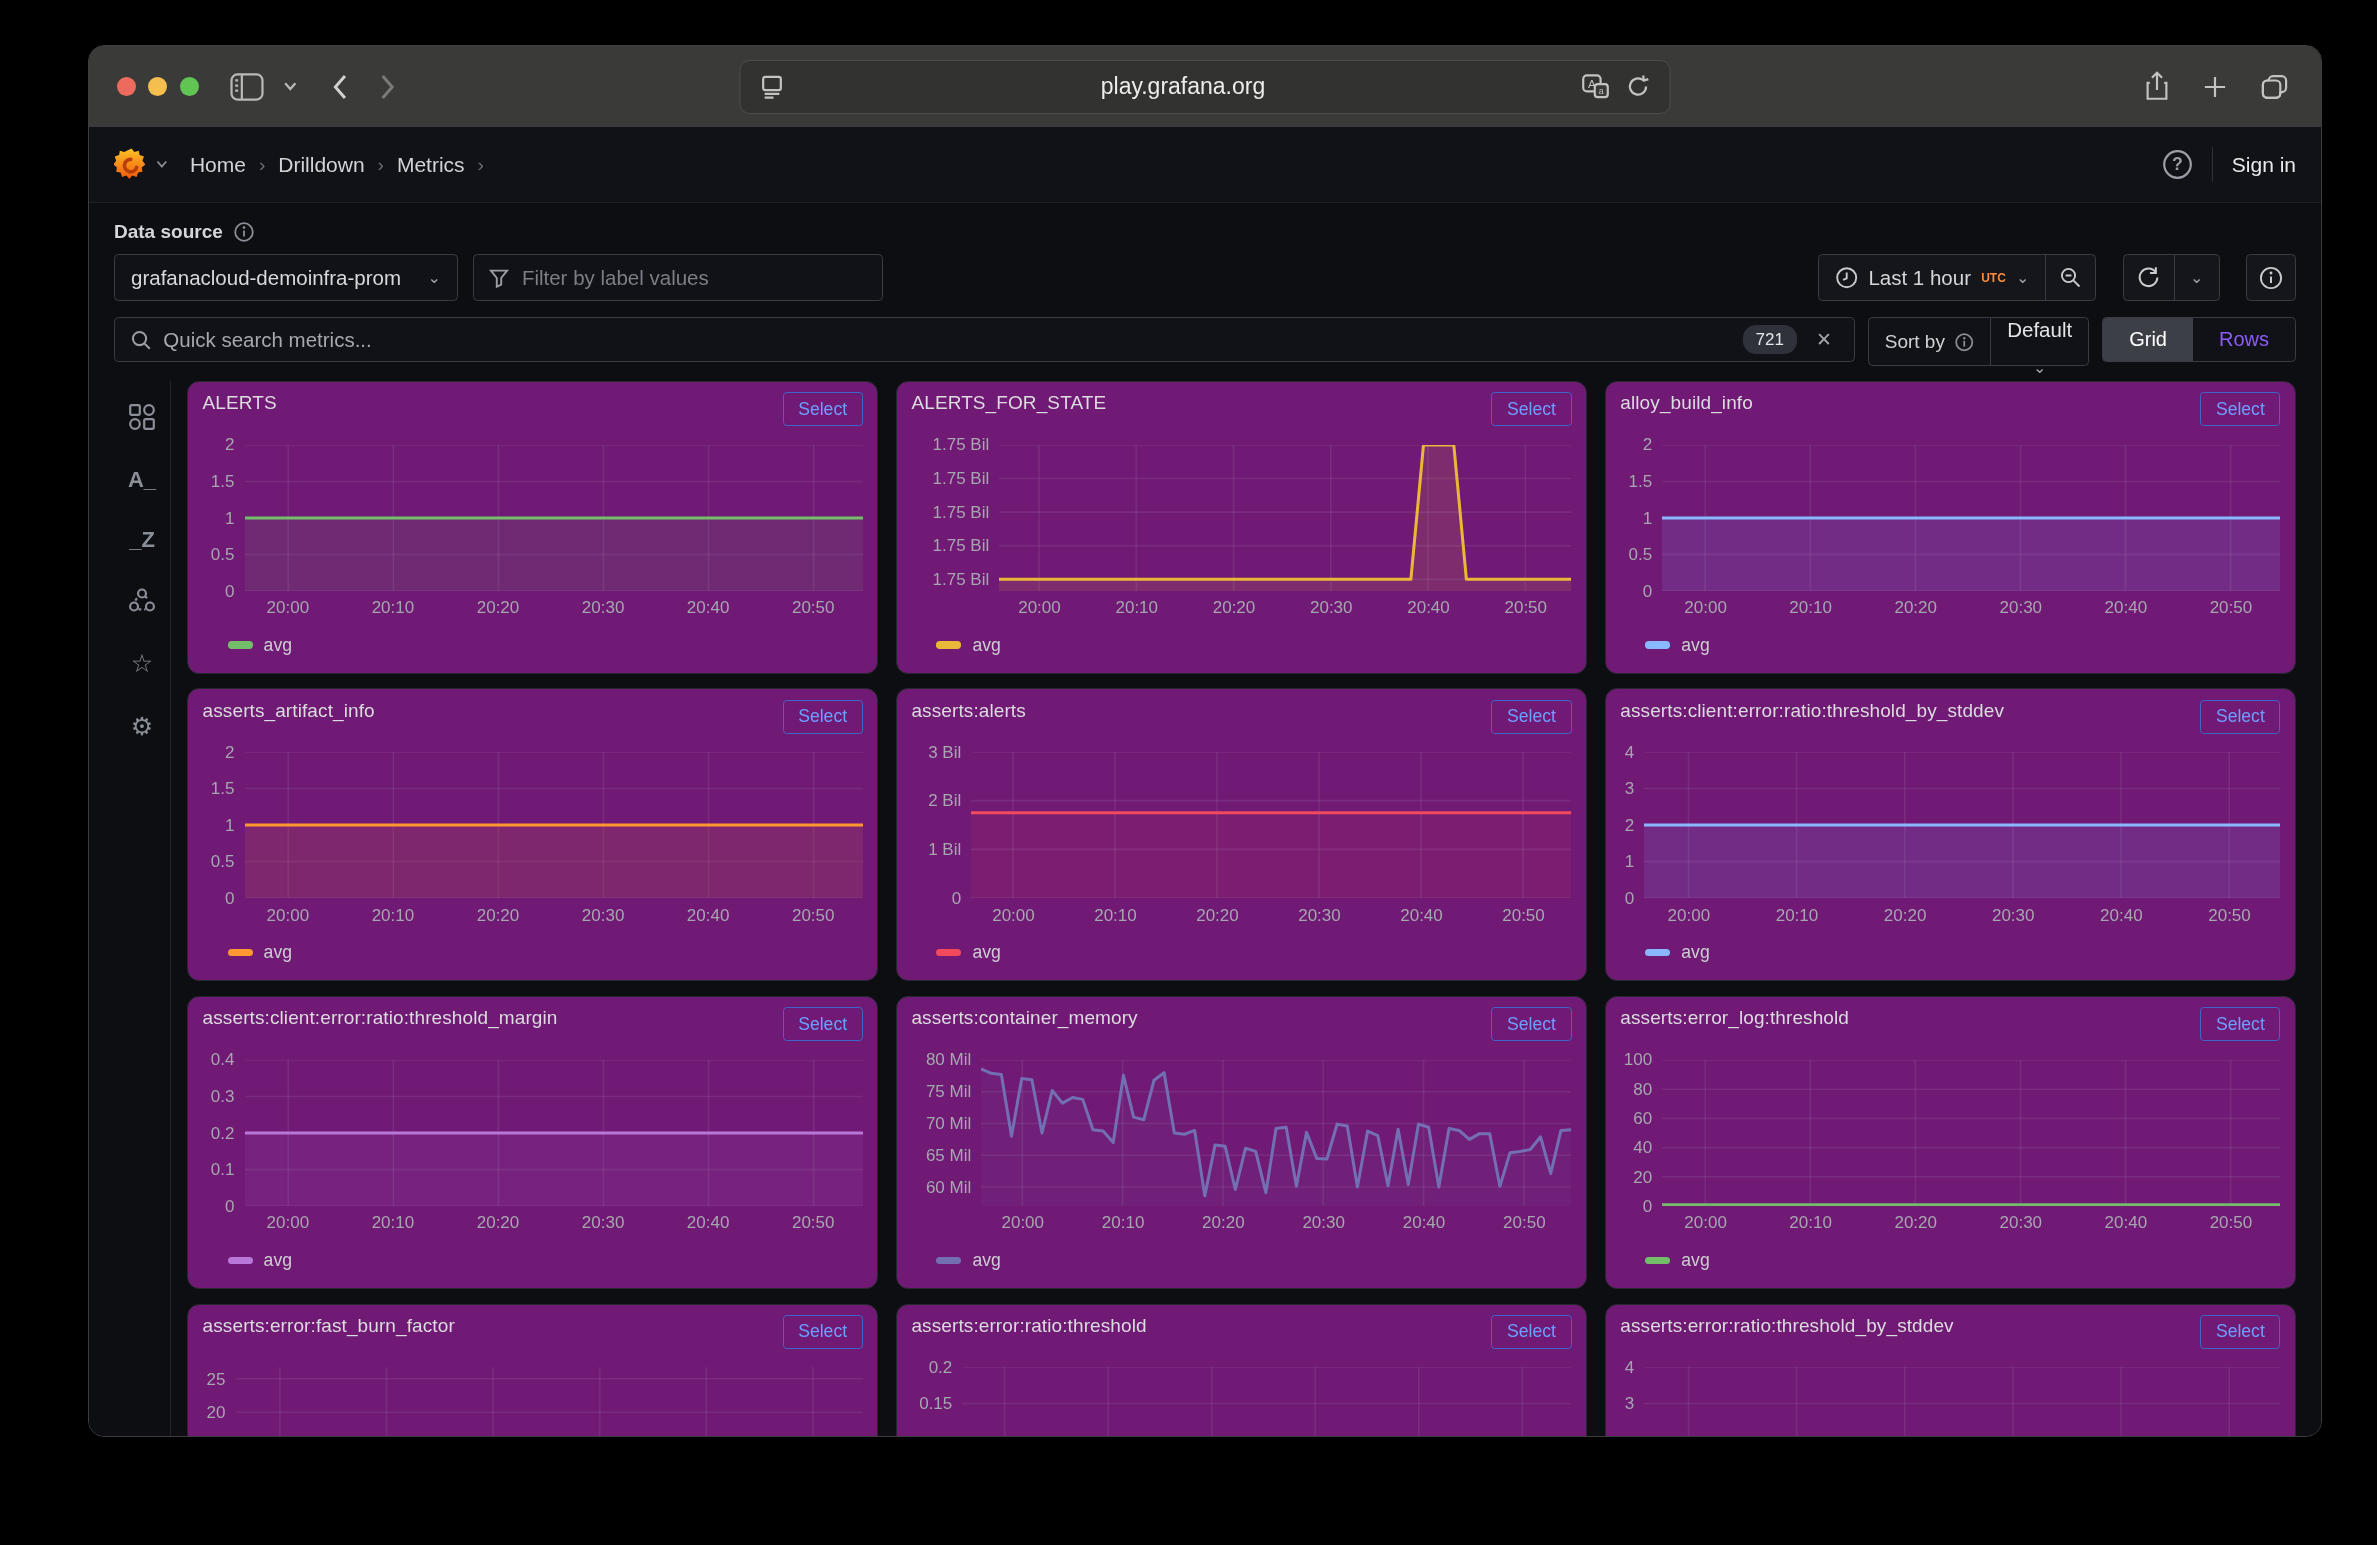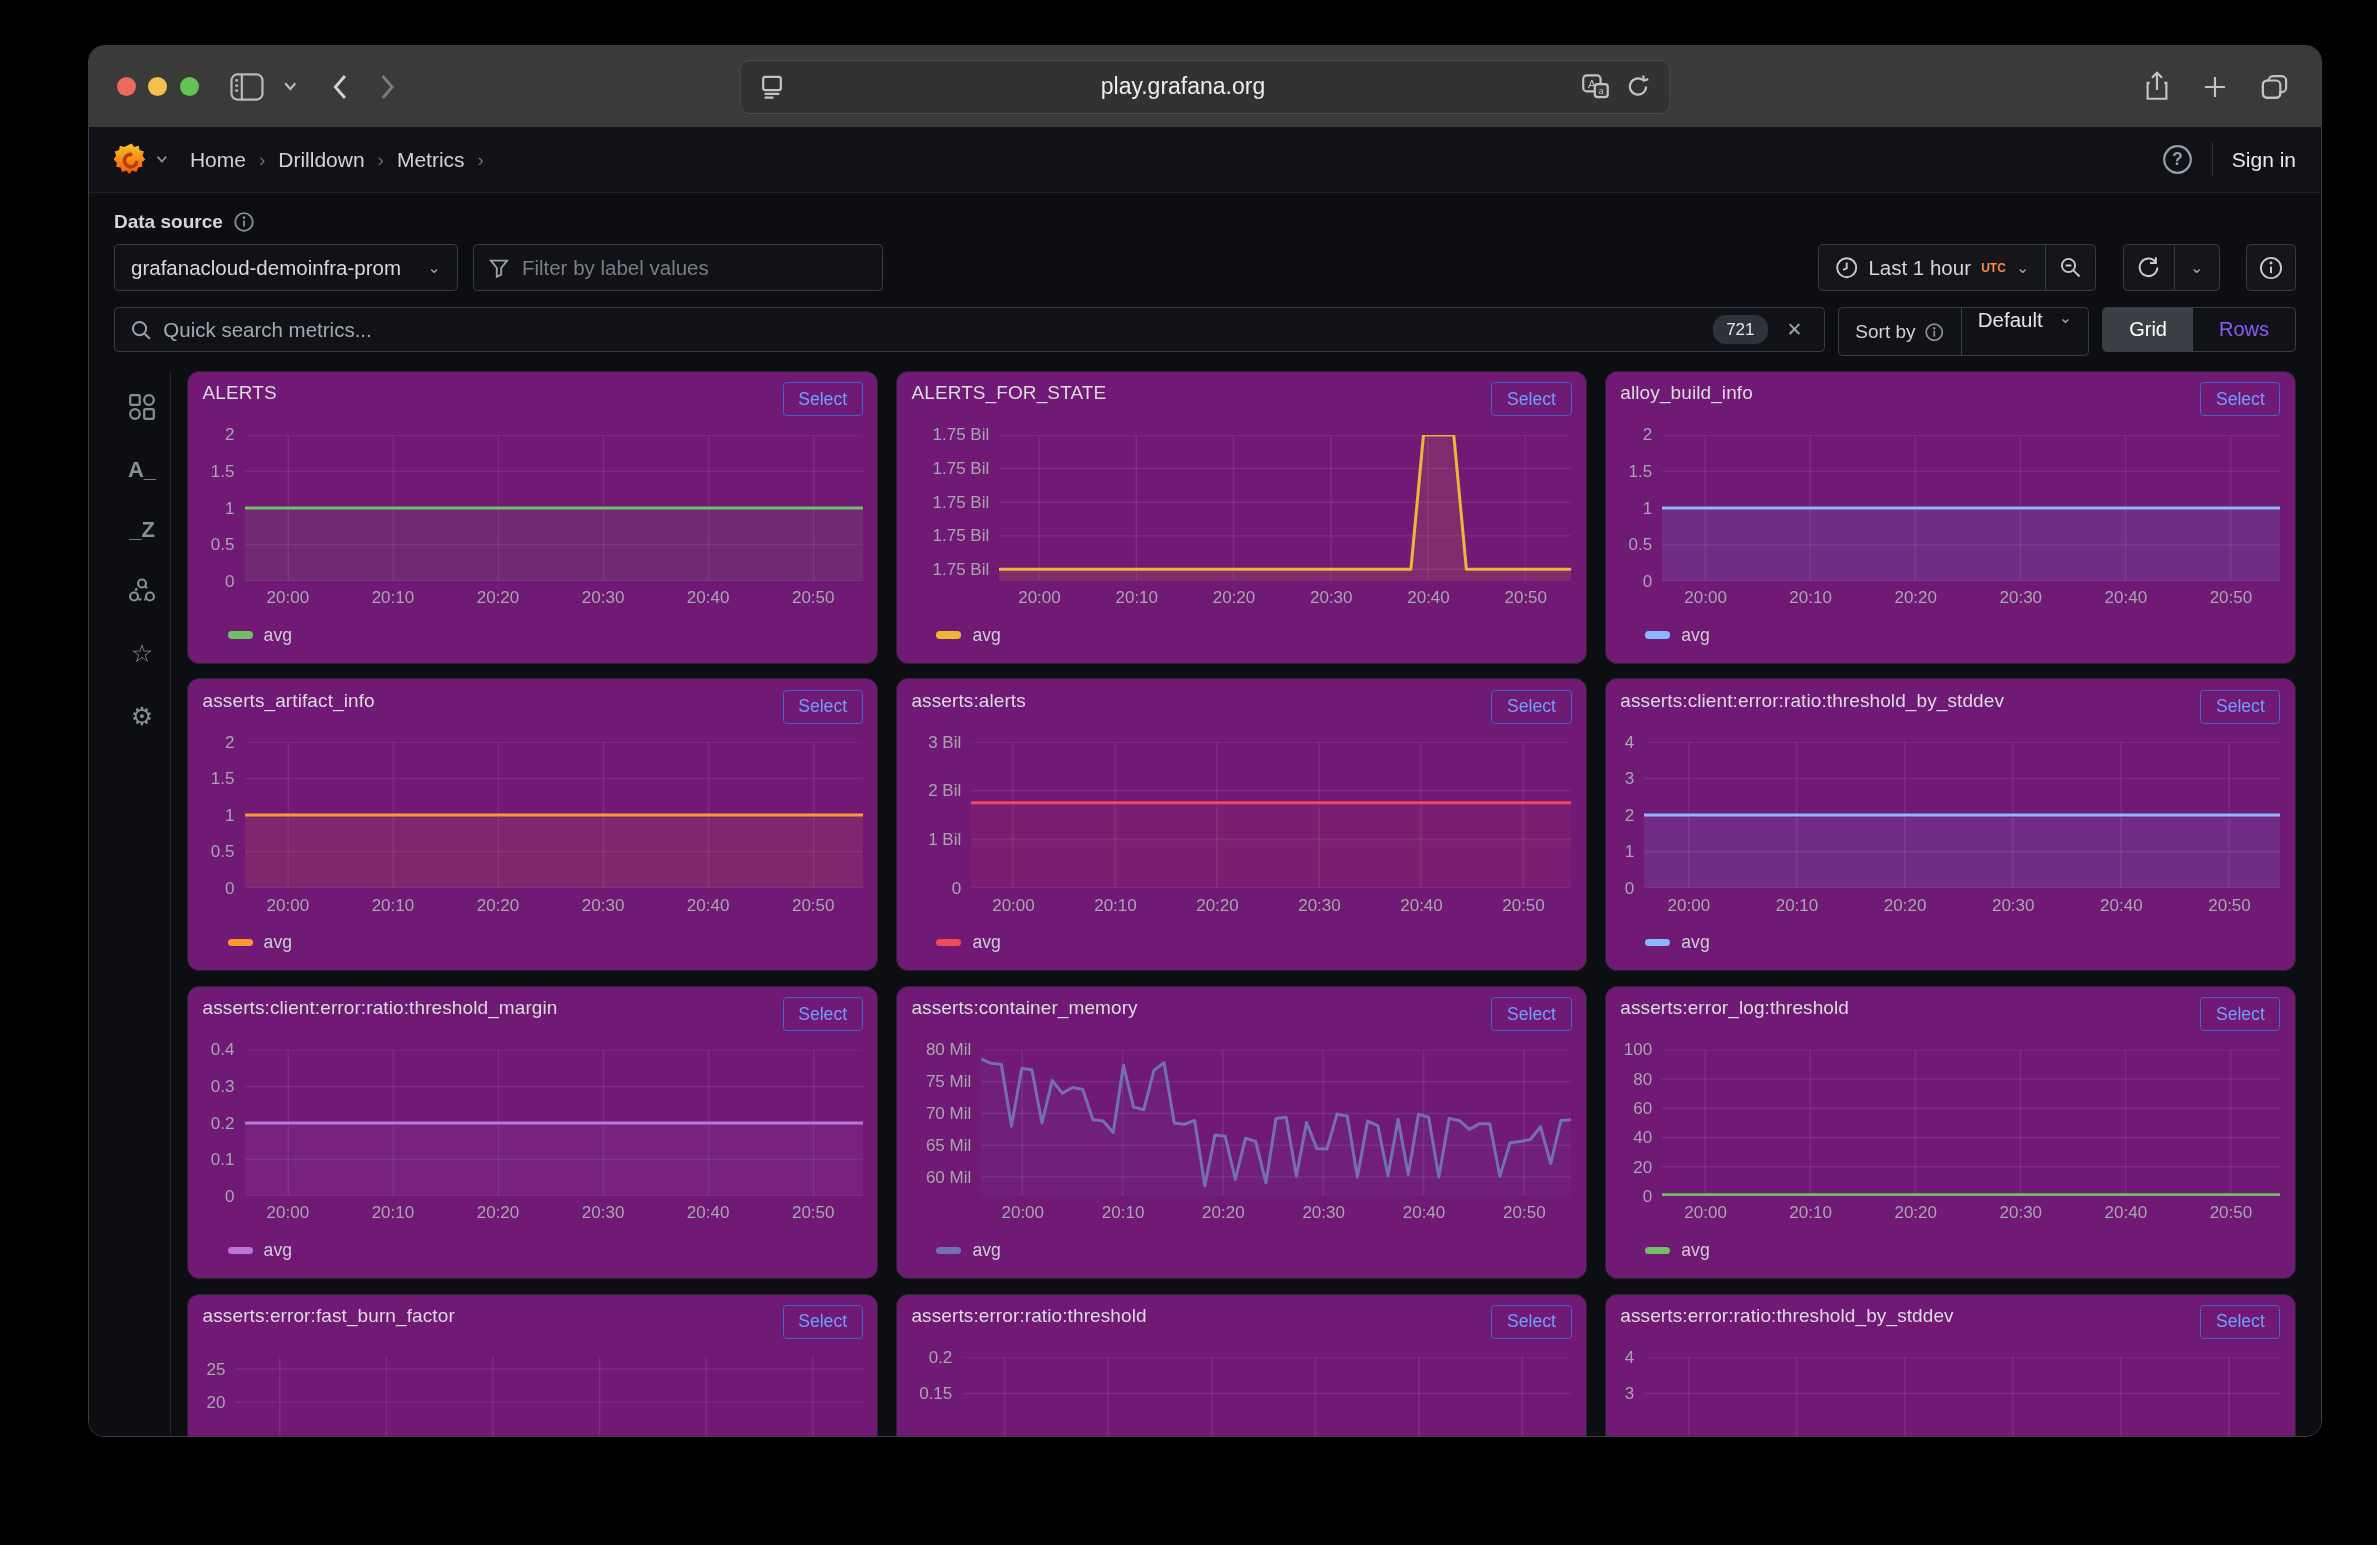--- a/index.html
+++ b/index.html
@@ -16,21 +16,21 @@
   .tb-icon { color:#b9bab8; display:flex; align-items:center; }
   .tb-icon svg { display:block; }
   .fwd { opacity:.42; }
   .urlbar { position:absolute; left:50%; top:50%; transform:translate(-50%,-50%);
     width:931px; height:54px; background:#323331; border:0.7px solid #4c4d4b; border-radius:10.2px;
     display:flex; align-items:center; padding:0 19px; }
   .url-text { flex:1; text-align:center; color:#ededec; font-size:23px; }
   .tb-right { position:absolute; right:32px; display:flex; gap:32px; align-items:center; }
 
   
-  .gheader { height:66px; background:#111217; border-bottom:0.7px solid #1e2025;
+  .gheader { height:76px; background:#111217; border-bottom:0.7px solid #1e2025;
     display:flex; align-items:center; padding:0 25px; }
   .crumb { color:#d2d3d7; font-size:21px; }
   .crumb-sep { color:#6b6e76; font-size:19px; margin:0 13px; }
   .gh-right { margin-left:auto; display:flex; align-items:center; }
   .gsearch { width:512px; height:45px; background:#0d0e12; border:0.7px solid #33353c; border-radius:5.9px;
     display:flex; align-items:center; padding:0 16px; gap:11.7px; }
   .gsearch .ph { color:#8a8d95; font-size:20.5px; flex:1; }
   .gsearch .kbd { color:#8a8d95; font-size:19px; }
   .gh-divider { width:0.7px; height:35px; background:#2e3036; margin:0 19px; }
   .signin { color:#e9eaec; font-size:21px; font-weight:500; }
@@ -53,21 +53,21 @@
   .icon-btn { width:50px; height:47px; border:0.7px solid #3a3c44; border-radius:4.4px; background:#15161b;
     display:flex; align-items:center; justify-content:center; color:#c9cacd; }
   .ctl-row2 { margin-top:16px; display:flex; gap:13px; }
   .qsearch { flex:1; height:45px; border:0.7px solid #3a3c44; border-radius:4.4px; background:#111217;
     display:flex; align-items:center; padding:0 14.6px; gap:11.7px; }
   .qsearch .ph { color:#a5a8b0; font-size:20.5px; flex:1; }
   .count-pill { background:#2f323a; color:#e6e7e9; font-size:17px; border-radius:13px; padding:4.4px 13px; }
   .clear-x { color:#9fa2aa; font-size:19px; margin:0 7.3px; }
   .sort-group { height:49px; border:0.7px solid #3a3c44; border-radius:4.4px; display:flex; align-items:stretch; background:#111217; }
   .sort-label { display:flex; align-items:center; gap:8.8px; padding:0 16px; color:#d0d1d5; font-size:19px; font-weight:500; }
-  .sort-value { display:flex; gap:16px; padding:0 16px; border-left:0.7px solid #3a3c44; color:#e4e5e8; font-size:20.5px; }
+  .sort-value { display:flex; align-items:center; gap:16px; padding:0 16px; border-left:0.7px solid #3a3c44; color:#e4e5e8; font-size:20.5px;flex-direction:column; }
   .view-toggle { height:45px; border:0.7px solid #3a3c44; border-radius:4.4px; display:flex; overflow:hidden; background:#111217; }
   .vseg { padding:0 26px; display:flex; align-items:center; font-size:20px; color:#8b5cf6; }
   .vseg.active { background:#3c3f46; color:#ffffff; font-weight:500; }
 
   
   .main { display:flex; padding:14.6px 25px 0; background:#0d0e12; }
   .rail { width:57px; border-right:0.7px solid #24262c; display:flex; flex-direction:column; align-items:center;
     padding-top:22px; gap:34px; color:#8a8e96; }
   .rail .glyph { font-size:22px; font-weight:700; color:#8a8e96; }
   .rail .uni { font-size:25px; font-weight:400; }

